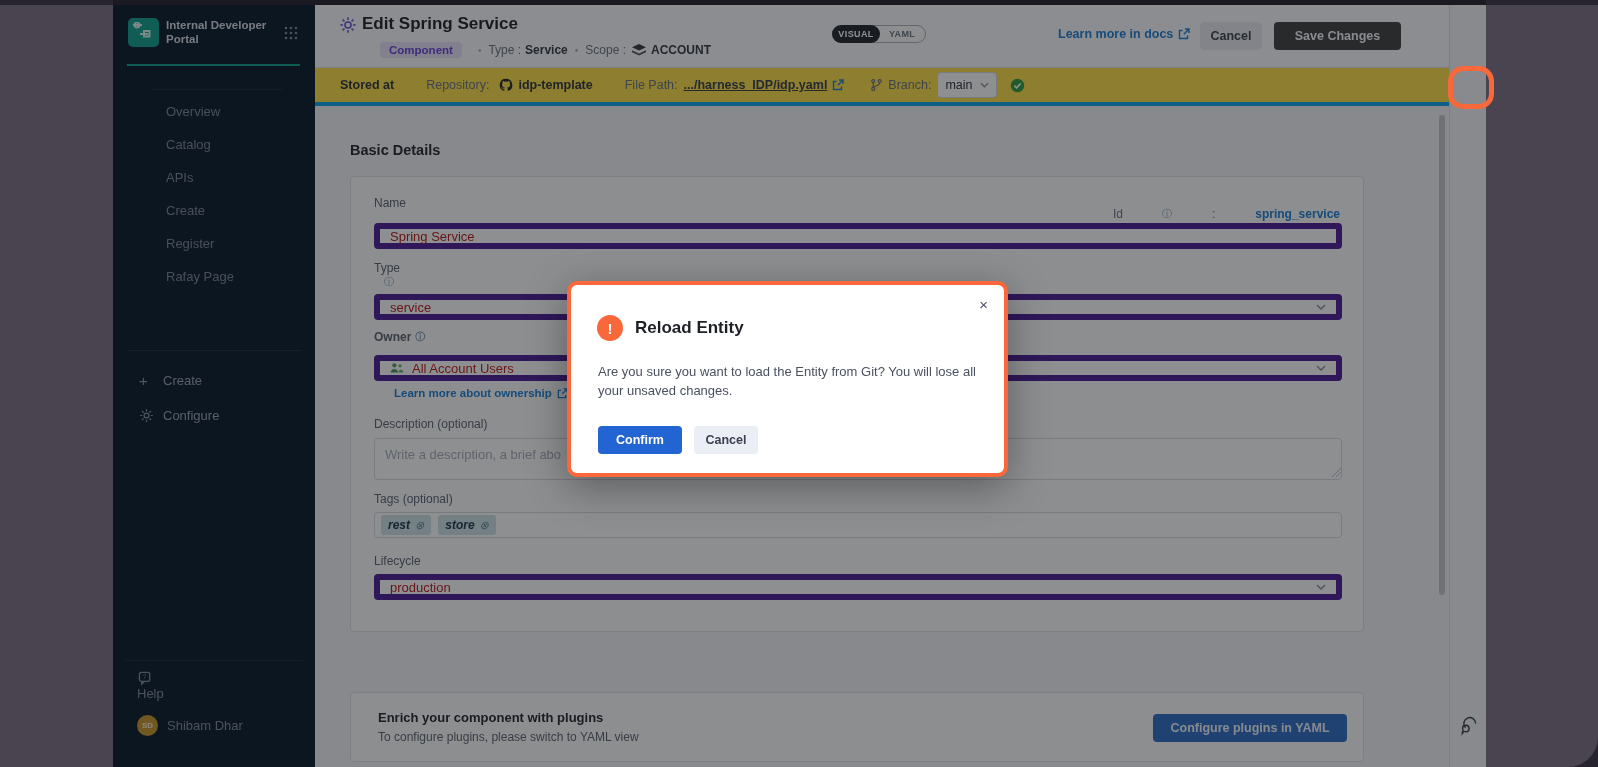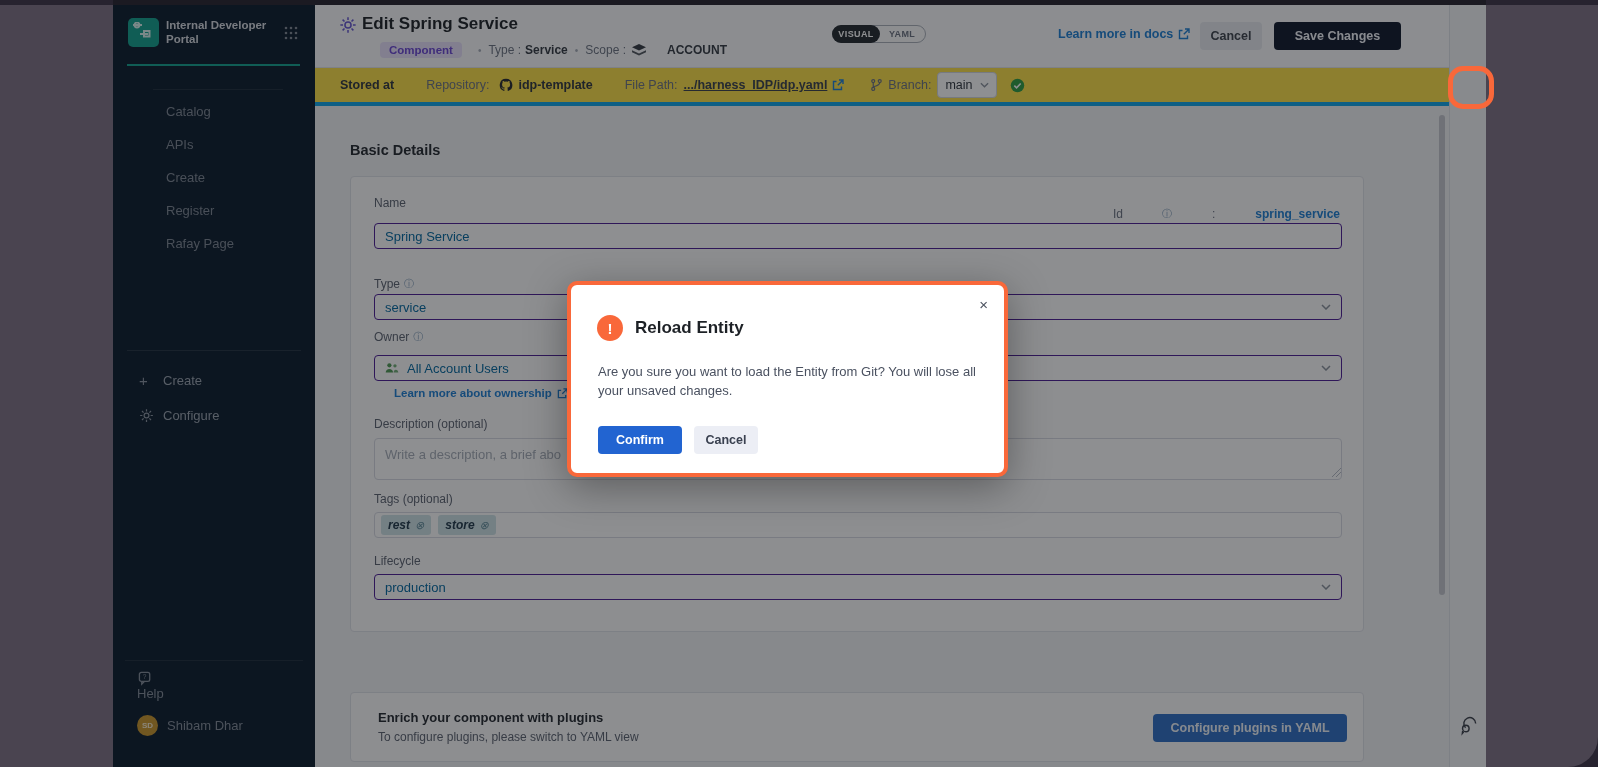--- a/index.html
+++ b/index.html
@@ -47,41 +47,41 @@
   .scope-ic { margin:0 5px 0 6px; color:#343a42; display:flex; }
 
   .toggle { position:absolute; left:517px; top:20px; width:94px; height:18px; border:1px solid #aab0b9; border-radius:10px; background:#fdfdfe; display:flex; cursor:pointer; }
   .tg-seg { flex:1; display:flex; align-items:center; justify-content:center; font-size:9px; font-weight:bold; letter-spacing:.4px; color:#6b7280; }
   .tg-on { background:#23282e; color:#fff; border-radius:9px; margin:-1px; flex:1.05; }
 
   .docs-link { position:absolute; left:743px; top:22px; font-size:12.5px; font-weight:bold; color:#1d7fd4; display:flex; align-items:center; cursor:pointer; }
   .docs-link .ext { margin-left:5px; display:flex; }
   .btn { display:flex; align-items:center; justify-content:center; border-radius:4px; font-size:12.5px; font-weight:bold; cursor:pointer; }
   .btn-cancel-hdr { position:absolute; left:885px; top:17px; width:62px; height:28px; background:#e9ebf0; color:#3d434c; }
-  .btn-save { position:absolute; left:959px; top:17px; width:127px; height:28px; background:#0f172a; color:#f2f6fb; }
+  .btn-save { position:absolute; left:959px; top:17px; width:127px; height:28px; background:#404040; color:#f2f6fb; }
 
   
   .stored { position:absolute; left:0; top:63px; width:100%; height:38px; background:#fde047; border-bottom:4px solid #0ea5e9; display:flex; align-items:center; font-size:12.5px; color:#6b7280; padding-left:25px; }
   .stored .strong { color:#2f353d; font-weight:bold; }
   .stored .lbl { margin-left:32px; }
   .gh-ic { display:flex; margin:0 5px 0 10px; color:#24292f; }
   .repo-name { color:#2f353d; font-weight:bold; }
   .path-link { color:#3a414b; font-weight:bold; text-decoration:underline; margin-left:6px; cursor:pointer; }
   .ext-blue { display:flex; color:#1d7fd4; margin-left:5px; cursor:pointer; }
   .branch-ic { display:flex; color:#6b7280; margin:0 5px 0 26px; }
   .branch-select { margin-left:6px; width:60px; height:26px; border:1px solid #d4d7de; border-radius:4px; background:#fff; display:flex; align-items:center; justify-content:space-between; padding:0 7px; color:#2f353d; cursor:pointer; }
   .check-ic { margin-left:13px; display:flex; }
 
   
   .content { position:absolute; left:0; top:101px; width:100%; bottom:0; background:#f2f3f6; }
   .section-title { position:absolute; left:35px; top:36px; font-size:14.5px; font-weight:bold; color:#23282e; }
   .form-card { position:absolute; left:35px; top:70px; width:1014px; height:456px; background:#fdfdfe; border:1px solid #dfe2e8; border-radius:4px; }
   .flabel { position:absolute; left:23px; font-size:12px; color:#5c6370; display:flex; align-items:center; }
   .info-glyph { font-size:10px; color:#7e9ab5; margin-left:4px; }
-  .finput { position:absolute; left:23px; width:968px; height:26px; background:#fff; border:1px solid #4c1d95; border-radius:4px; display:flex; align-items:center; padding:0 10px; font-size:13px; color:#0369a1; }
+  .finput { position:absolute; left:23px; width:968px; height:26px; background:#fff; border:6px solid #4c1d95; border-radius:4px; display:flex; align-items:center; padding:0 10px; font-size:13px; color:#b91c1c; }
   .chev { position:absolute; right:10px; top:50%; margin-top:-3px; color:#8b929d; display:flex; }
   .id-row { position:absolute; right:23px; top:30px; font-size:12px; color:#6b7280; display:flex; align-items:center;gap:35px; }
   .id-val { color:#1d7fd4; font-weight:bold; margin-left:5px; cursor:pointer; }
   .owner-ic { display:flex; margin-right:8px; color:#4f9a55; }
   .own-link { position:absolute; left:23px; top:210px; font-size:11.5px; font-weight:bold; color:#1d7fd4; display:flex; align-items:center; cursor:pointer;padding-left:20px; }
   .ftextarea { position:absolute; left:23px; top:261px; width:968px; height:42px; background:#fff; border:1px solid #d7dae2; border-radius:4px; padding:8px 10px; font-size:13px; color:#262b31; resize:none; font-family:"Liberation Sans",sans-serif; }
   .ftextarea::placeholder { color:#a6adb8; }
   .ta-grip { position:absolute; left:981px; top:291px; width:9px; height:9px; background:
     linear-gradient(135deg, transparent 45%, #b6bcc6 45%, #b6bcc6 52%, transparent 52%, transparent 68%, #b6bcc6 68%, #b6bcc6 75%, transparent 75%); }
   .tags-box { position:absolute; left:23px; top:335px; width:968px; height:26px; background:#fff; border:1px solid #d7dae2; border-radius:4px; display:flex; align-items:center; padding:0 6px; }
@@ -140,20 +140,23 @@
             <circle cx="12" cy="7" r="1.3"></circle>
           <circle cx="2" cy="12" r="1.3"></circle>
             <circle cx="7" cy="12" r="1.3"></circle>
             <circle cx="12" cy="12" r="1.3"></circle>
         </svg>
       </div>
       <div class="brand-rule"></div>
       <div class="side-div1"></div>
 
       <div class="nav">
+        <div class="nav-item">
+            <span>Overview</span>
+          </div>
         <div class="nav-item">
             <span>Catalog</span>
           </div>
         <div class="nav-item">
             <span>APIs</span>
           </div>
         <div class="nav-item">
             <span>Create</span>
           </div>
         <div class="nav-item">
@@ -215,21 +218,21 @@
           <span>Type :</span>
           <span class="meta-val">Service</span>
           <span class="sep-dot">•</span>
           <span>Scope :</span>
           <span class="scope-ic">
             <svg width="14" height="13" viewBox="0 0 14 13" fill="currentColor">
               <path d="M7 0 14 3.2 7 6.4 0 3.2z"></path>
               <path d="M0 6.2 7 9.4l7-3.2v2L7 11.4 0 8.2z" opacity=".85"></path>
             </svg>
           </span>
-          <span class="meta-val" style="margin-left:16px;">ACCOUNT</span>
+          <span class="meta-val" style="margin-left:0;">ACCOUNT</span>
         </div>
 
         <div class="toggle">
           <span class="tg-seg tg-on">VISUAL</span>
           <span class="tg-seg">YAML</span>
         </div>
 
         <div class="docs-link">
           <span>Learn more in docs</span>
           <span class="ext">
@@ -291,34 +294,34 @@
           <div class="id-row">
             <span>Id</span>
             <span class="info-glyph">ⓘ</span>
             <span style="margin-left:5px;">:</span>
             <span class="id-val">spring_service</span>
           </div>
           <div class="finput" style="top:46px;">
             <span>Spring Service</span>
           </div>
 
-          <div class="flabel" style="top:100px;">
+          <div class="flabel" style="top:84px;flex-direction:column;">
             <span>Type</span>
             <span class="info-glyph">ⓘ</span>
           </div>
           <div class="finput" style="top:117px;">
             <span>service</span>
             <span class="chev">
               <svg width="10" height="6" viewBox="0 0 10 6" fill="none" stroke="currentColor" stroke-width="1.5">
                   <path d="M1 1l4 4 4-4"></path>
                 </svg>
             </span>
           </div>
 
-          <div class="flabel" style="top:153px;">
+          <div class="flabel" style="top:153px;font-weight:bold;">
             <span>Owner</span>
             <span class="info-glyph">ⓘ</span>
           </div>
           <div class="finput" style="top:178px;">
             <span class="owner-ic">
               <svg width="14" height="12" viewBox="0 0 16 13" fill="currentColor">
                 <circle cx="5" cy="3.4" r="2.4"></circle>
                   <circle cx="11.4" cy="4" r="1.9" opacity=".8"></circle>
                 <path d="M.8 11.6c0-2.4 1.9-4 4.2-4s4.2 1.6 4.2 4z"></path>
                 <path d="M9.8 11.6c.2-1.9 1-3 2.6-3 1.5 0 2.6 1.2 2.8 3z" opacity=".8"></path>

